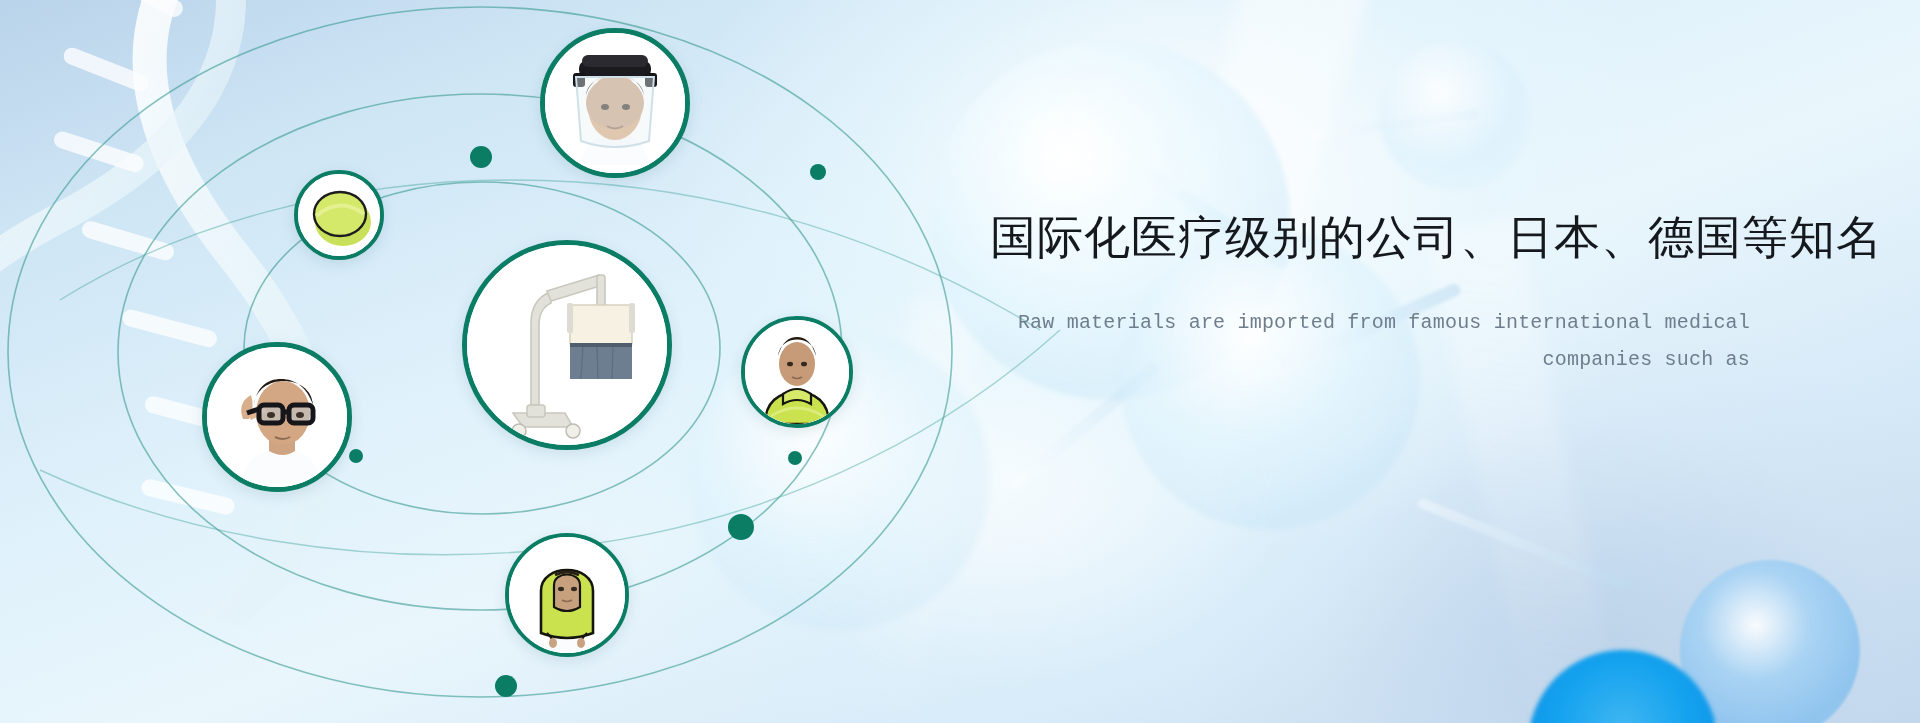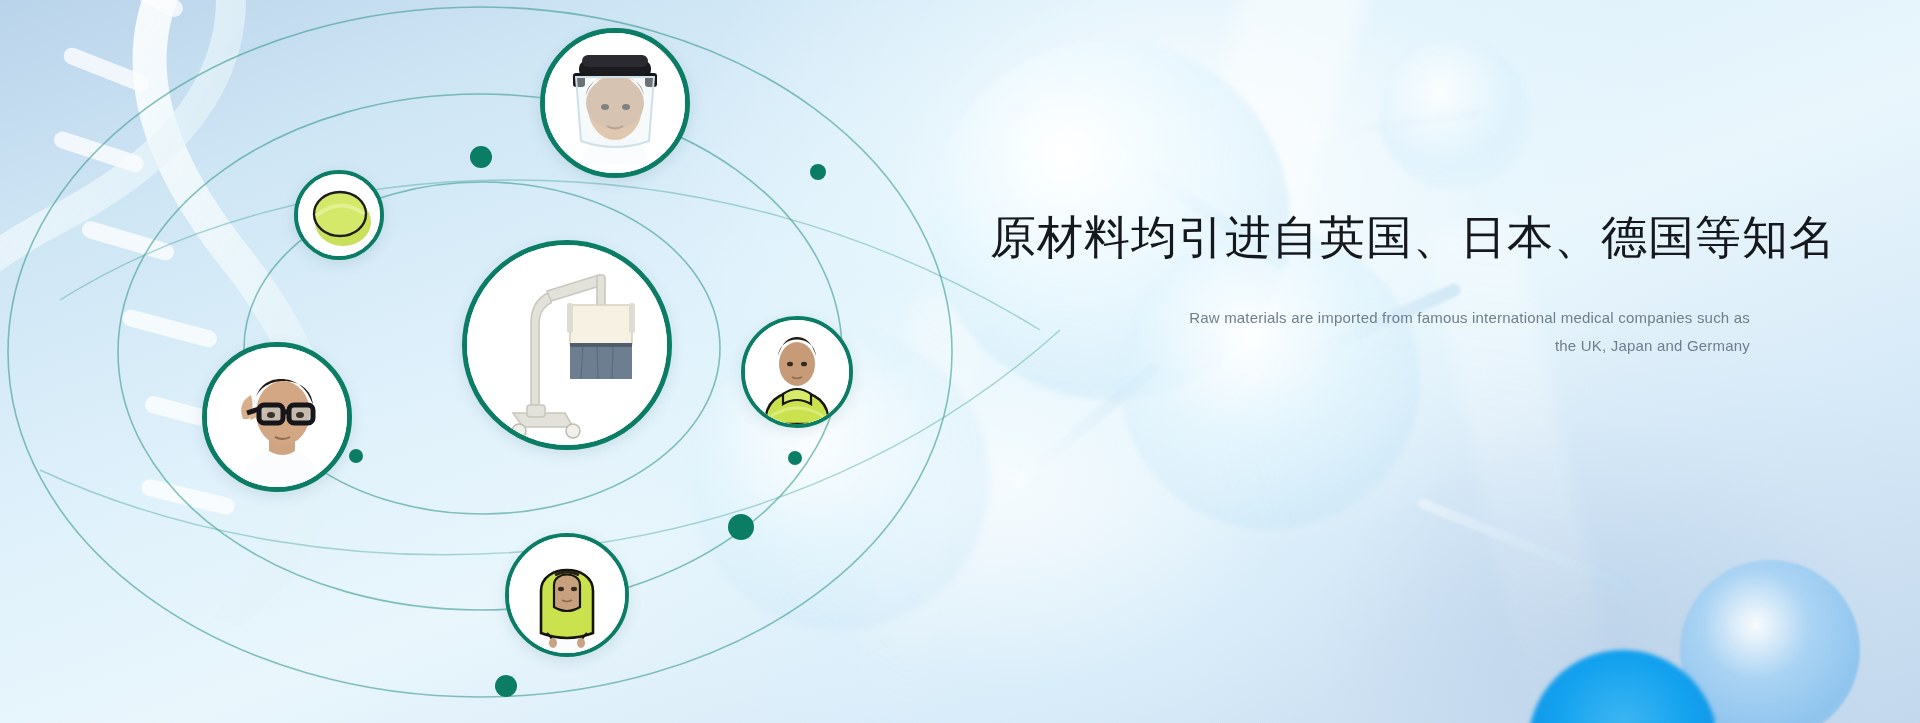--- a/index.html
+++ b/index.html
@@ -71,22 +71,22 @@
   .d4{left:788px;top:451px;width:14px;height:14px;}
   .d5{left:728px;top:514px;width:26px;height:26px;}
   .d6{left:495px;top:675px;width:22px;height:22px;}
 
   
   .copy{position:absolute;right:170px;top:205px;width:760px;text-align:right;
         z-index:6;}
   .headline{margin:0;color:#15181c;font-size:46px;line-height:1.42;
             letter-spacing:1px;font-weight:400;white-space:nowrap;}
   .headline .l2{display:block;}
-  .sub{margin:34px 0 0 0;color:#6f7e8d;font-family:Liberation Sans, sans-serif;
-       font-size:15px;line-height:1.85;letter-spacing:.2px;}
+  .sub{margin:34px 0 0 0;color:#6f7e8d;font-family:Liberation Mono, monospace;
+       font-size:20px;line-height:1.85;letter-spacing:.2px;}
   .sub .s2{display:block;}
 </style>
 </head>
 <body>
 
 <div class="banner">
 
   <div class="bg-layer">
 
     <div class="glassstreak" style="left:1180px;top:-60px;width:120px;height:560px;transform:rotate(16deg);"></div>
@@ -252,21 +252,20 @@
 
   <div class="dot d1"></div>
   <div class="dot d2"></div>
   <div class="dot d3"></div>
   <div class="dot d4"></div>
   <div class="dot d5"></div>
   <div class="dot d6"></div>
 
   <div class="copy">
     <h1 class="headline">
-      <span>原材料均引进自英国、日本、德国等知名</span>
+      <span>国际化医疗级别的公司、日本、德国等知名</span>
     </h1>
     <p class="sub">
       <span>Raw materials are imported from famous international medical companies such as</span>
-      <span class="s2">the UK, Japan and Germany</span>
     </p>
   </div>
 
 </div>
 
 </body></html>

